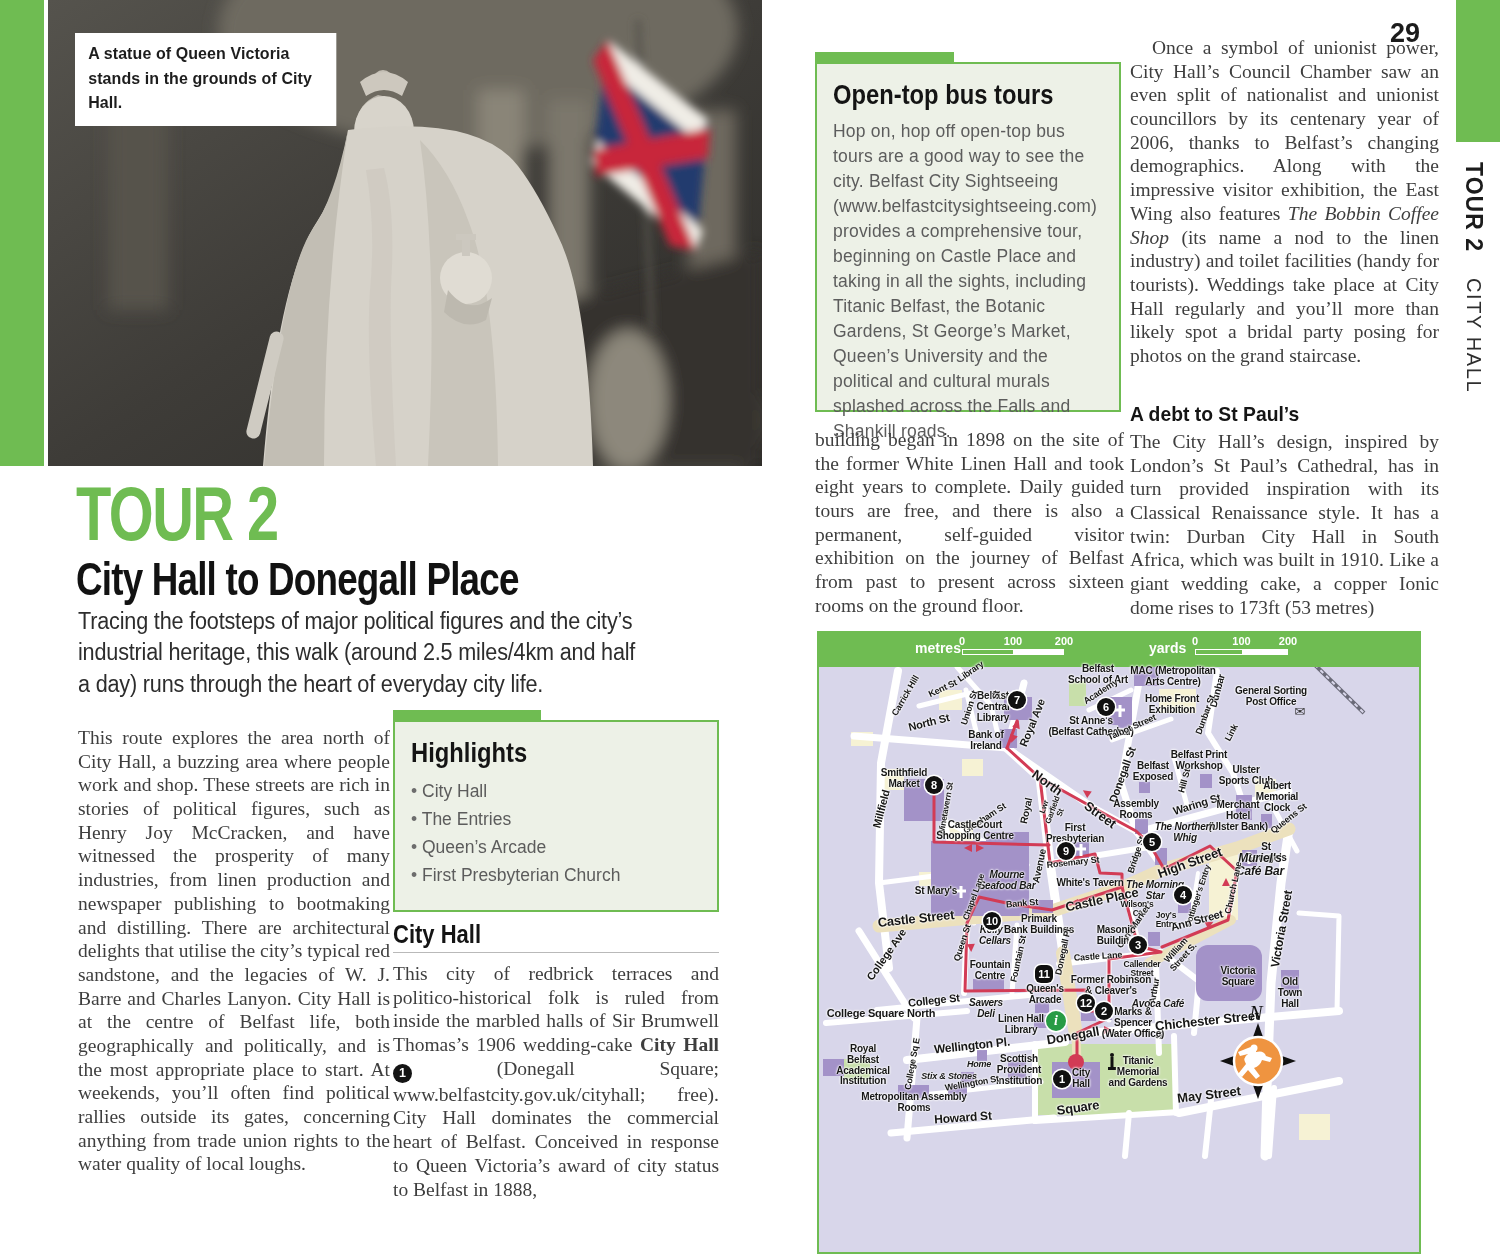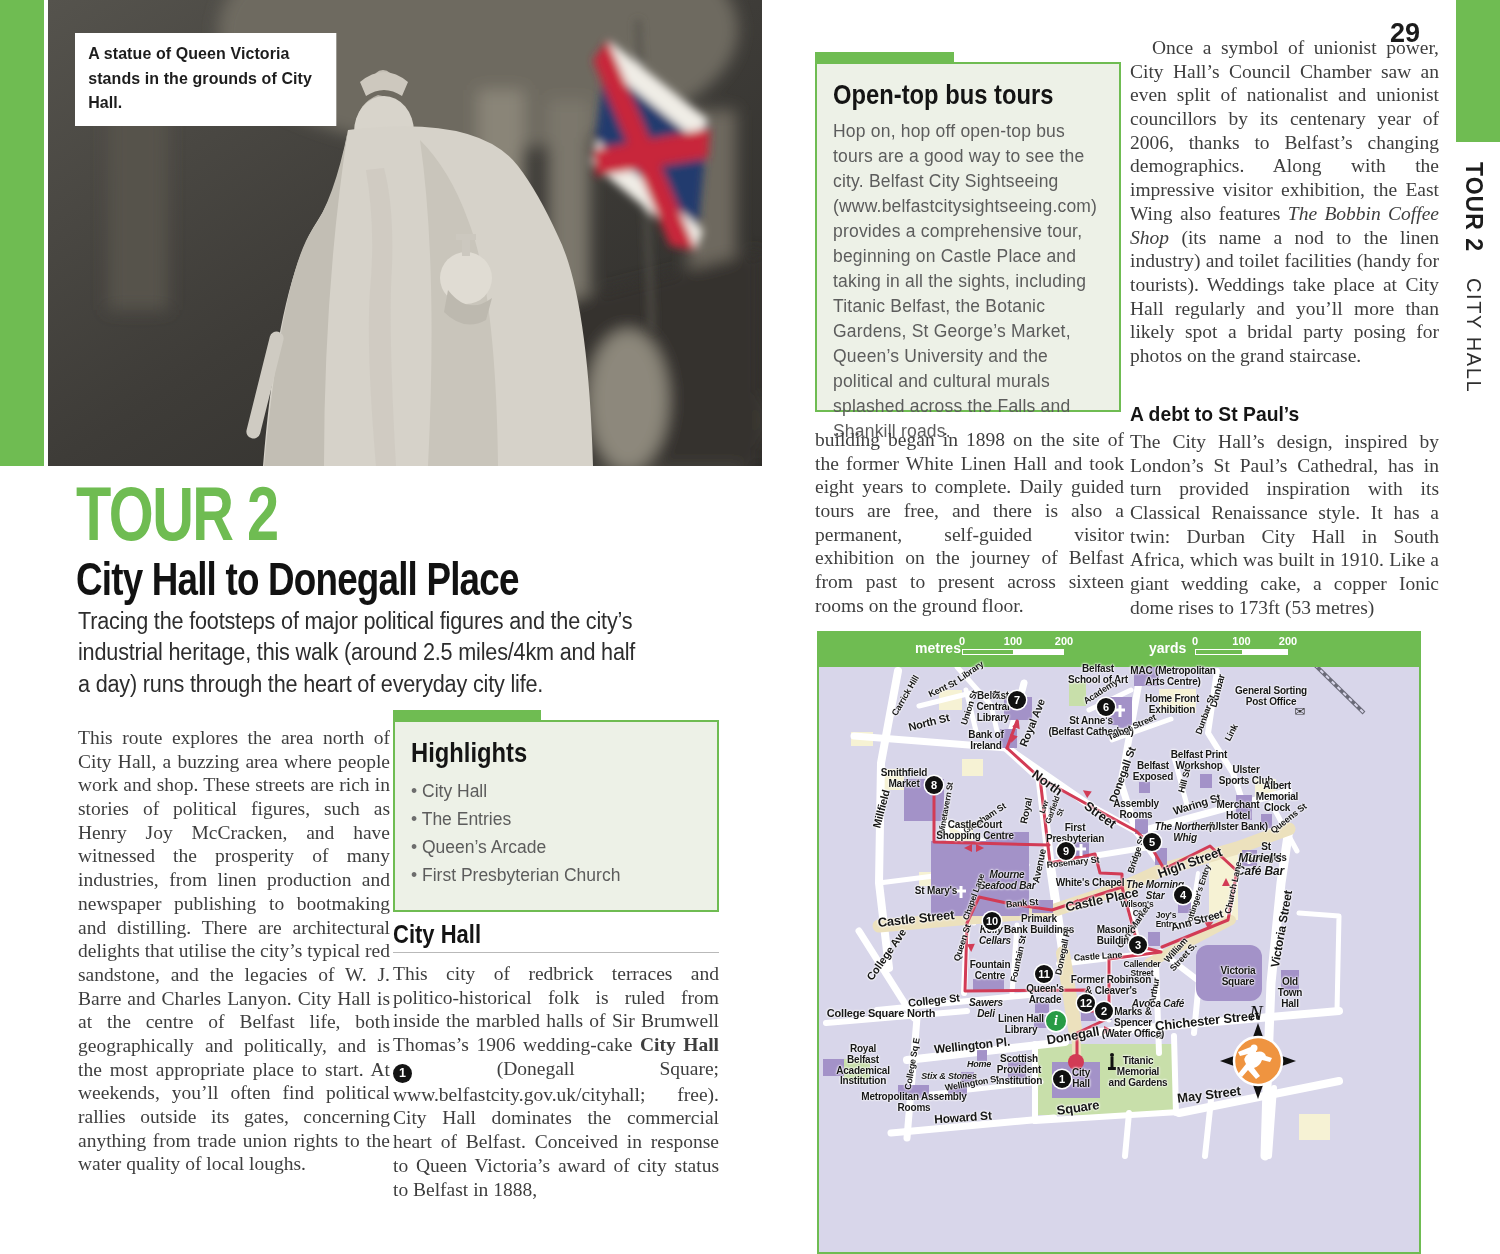--- a/index.html
+++ b/index.html
@@ -406,21 +406,21 @@
       <div class="mlabel i" style="left: 366px; top: 200px; font-size: 10px;">The Northern
 Whig</div>
       <div class="mlabel" style="left: 318px; top: 222px; font-size: 9px; transform: translate(-50%, -50%) rotate(-72deg);">Bridge St</div>
       <div class="mlabel" style="left: 371px; top: 230px; font-size: 13px; transform: translate(-50%, -50%) rotate(-20deg);">High  Street</div>
       <div class="mlabel" style="left: 447px; top: 220px; font-size: 10px;">St
 George's</div>
       <div class="mlabel i" style="left: 441px; top: 232px; font-size: 12px;">Muriel's
 Café Bar</div>
       <div class="mlabel" style="left: 415px; top: 255px; font-size: 9px; transform: translate(-50%, -50%) rotate(-78deg);">Church Lane</div>
       <div class="mlabel" style="left: 254px; top: 230px; font-size: 9px; transform: translate(-50%, -50%) rotate(-6deg);">Rosemary St</div>
-      <div class="mlabel" style="left: 271px; top: 250px; font-size: 10px;">White's Chapel</div>
+      <div class="mlabel" style="left: 271px; top: 250px; font-size: 10px;">White's Tavern</div>
       <div class="mlabel i" style="left: 188px; top: 248px; font-size: 10px;">Mourne
 Seafood Bar</div>
       <div class="mlabel" style="left: 117px; top: 258px; font-size: 10px;">St Mary's</div>
       <div class="mlabel" style="left: 155px; top: 264px; font-size: 8.5px; transform: translate(-50%, -50%) rotate(-70deg);">Chapel Lane</div>
       <div class="mlabel" style="left: 203px; top: 271px; font-size: 9px; transform: translate(-50%, -50%) rotate(-5deg);">Bank St</div>
       <div class="mlabel" style="left: 283px; top: 267px; font-size: 13px; transform: translate(-50%, -50%) rotate(-12deg);">Castle Place</div>
       <div class="mlabel i" style="left: 336px; top: 258px; font-size: 10px;">The Morning
 Star</div>
       <div class="mlabel" style="left: 379px; top: 263px; font-size: 8.5px; transform: translate(-50%, -50%) rotate(-72deg);">Pottinger's Entry</div>
       <div class="mlabel" style="left: 318px; top: 276px; font-size: 8.5px;">Wilson's
@@ -496,19 +496,19 @@
       <div class="stop" style="left: 243px; top: 446px;">1</div>
       <div class="stop" style="left: 285px; top: 378px;">2</div>
       <div class="stop" style="left: 319px; top: 312px;">3</div>
       <div class="stop" style="left: 364px; top: 262px;">4</div>
       <div class="stop" style="left: 333px; top: 209px;">5</div>
       <div class="stop" style="left: 287px; top: 74px;">6</div>
       <div class="stop" style="left: 198px; top: 67px;">7</div>
       <div class="stop" style="left: 115px; top: 152px;">8</div>
       <div class="stop" style="left: 247px; top: 218px;">9</div>
       <div class="stop" style="left: 173px; top: 288px;">10</div>
-      <div class="stop" style="left: 225px; top: 341px;">11</div>
+      <div class="stop" style="left: 225px; top: 341px; border-radius: 6px;">11</div>
       <div class="stop" style="left: 267px; top: 370px;">12</div>
       <div class="info-ic" style="left: 237px; top: 388px;">i</div>
       <div class="north-ic" style="left: 437px; top: 380px;">N</div>
       <div class="env-ic" style="left: 481px; top: 78px;">✉</div>
     </div>
 </div>
 
 </body></html>

